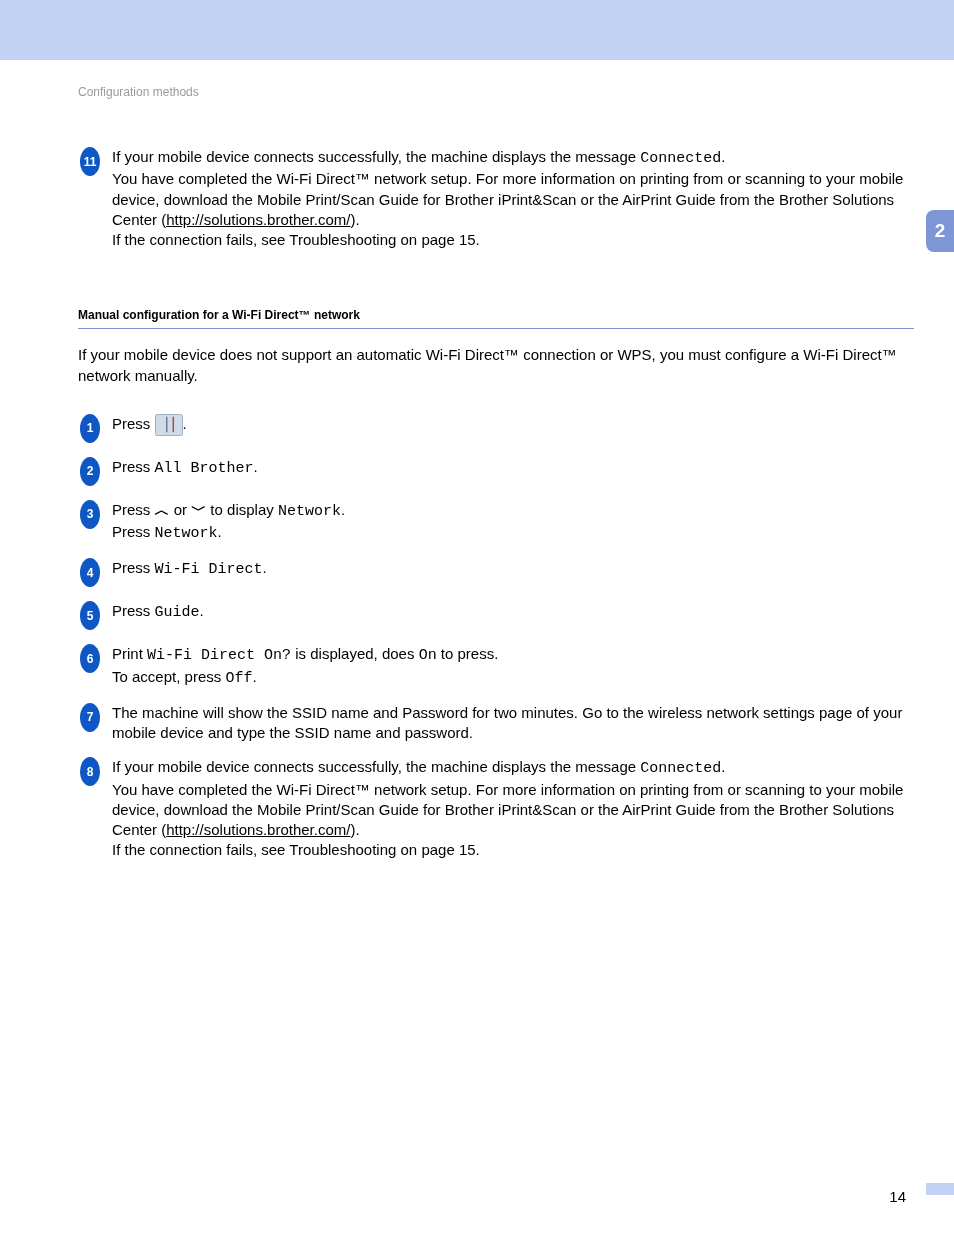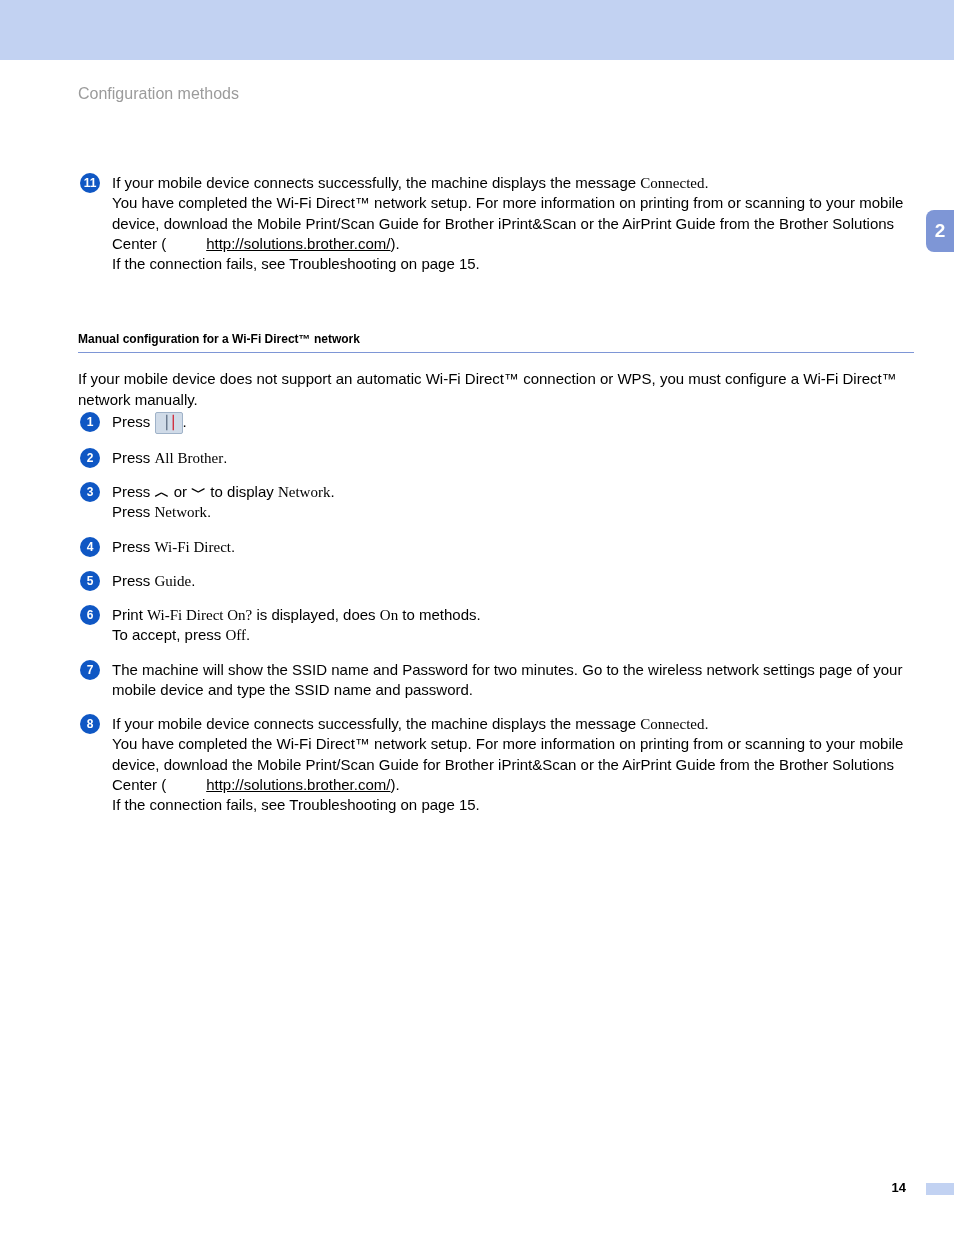--- a/index.html
+++ b/index.html
@@ -1,34 +1,34 @@
 <!DOCTYPE html>
 <html><head>
 <meta charset="utf-8">
 <style>
   * { box-sizing: border-box; margin: 0; padding: 0; }
   html, body { width: 954px; background: #fff; font-family: Arial, Helvetica, sans-serif; color: #000; }
   .topbar { height: 60px; background: #c2d2f2; width: 100%; }
   .page { position: relative; padding: 25px 40px 40px 78px; min-height: 1175px; }
-  .breadcrumb { font-size: 16px; color: #9b9b9b; margin-bottom: 70px; }
+  .breadcrumb { font-size: 12px; color: #9b9b9b; margin-bottom: 48px; }
   .chapter-tab { position: absolute; right: 0; top: 150px; width: 28px; height: 42px; background: #7e96d6; border-top-left-radius: 8px; border-bottom-left-radius: 8px; color: #fff; font-size: 19px; font-weight: bold; display: flex; align-items: center; justify-content: center; }
   .step-row { display: flex; margin-bottom: 14px; }
   .bullet { flex: 0 0 24px; margin-right: 10px; display: flex; justify-content: center; align-items: flex-start; }
-  .bullet-circle { width: 20px; height: 20px; border-radius: 50%; background: #0f57c4; color: #fff; font-size: 12px; font-weight: bold; display: flex; align-items: center; justify-content: center; }
+  .bullet-circle { width: 20px; height: 29px; border-radius: 50%; background: #0f57c4; color: #fff; font-size: 12px; font-weight: bold; display: flex; align-items: center; justify-content: center; }
   .step-body { flex: 1; font-size: 15px; line-height: 1.35; }
-  .mono { font-family: Liberation Serif, serif; }
+  .mono { font-family: Liberation Mono, monospace; }
   .italic { }
-  .link { text-decoration: underline; color: #000; margin-left: 40px; }
+  .link { text-decoration: underline; color: #000; }
   .section-heading { font-size: 12px; font-weight: bold; margin: 20px 0 6px 0; }
   .section-rule { height: 1px; background: #7e96d6; margin-bottom: 16px; }
-  .intro { font-size: 15px; line-height: 1.35; margin-bottom: 2px; }
+  .intro { font-size: 15px; line-height: 1.35; margin-bottom: 28px; }
   .settings-icon { display: inline-flex; width: 28px; height: 22px; background: #d0dbe8; border: 1px solid #9fb2c8; border-radius: 2px; vertical-align: middle; align-items: center; justify-content: center; font-size: 13px; color: #5a6b80; }
   .settings-icon .red { color: #d02030; }
   .chev { display: inline-block; font-weight: bold; }
-  .page-number { position: absolute; right: 48px; bottom: 40px; font-size: 13px; font-weight: bold; }
+  .page-number { position: absolute; right: 48px; bottom: 30px; font-size: 15px; font-weight: normal; }
   .page-strip { position: absolute; right: 0; bottom: 40px; width: 28px; height: 12px; background: #c2d2f2; }
   .inline { display: inline; }
 </style>
 </head>
 <body>
 
 <div class="topbar"></div>
 
 <div class="page">
 
@@ -100,21 +100,21 @@
     <div class="step-body">
       <span class="inline">Press </span><span class="mono inline">Guide</span><span class="inline">.</span>
     </div>
   </div>
 
   <div class="step-row">
     <div class="bullet">
         <div class="bullet-circle">6</div>
       </div>
     <div class="step-body">
-      <span class="inline">Print </span><span class="mono inline">Wi-Fi Direct On?</span><span class="inline"> is displayed, does </span><span class="mono inline">On</span><span class="inline"> to methods.</span><br>
+      <span class="inline">Print </span><span class="mono inline">Wi-Fi Direct On?</span><span class="inline"> is displayed, does </span><span class="mono inline">On</span><span class="inline"> to press.</span><br>
       <span class="inline">To accept, press </span><span class="mono inline">Off</span><span class="inline">.</span>
     </div>
   </div>
 
   <div class="step-row">
     <div class="bullet">
         <div class="bullet-circle">7</div>
       </div>
     <div class="step-body">The machine will show the SSID name and Password for two minutes. Go to the wireless network settings page of your mobile device and type the SSID name and password.</div>
   </div>

